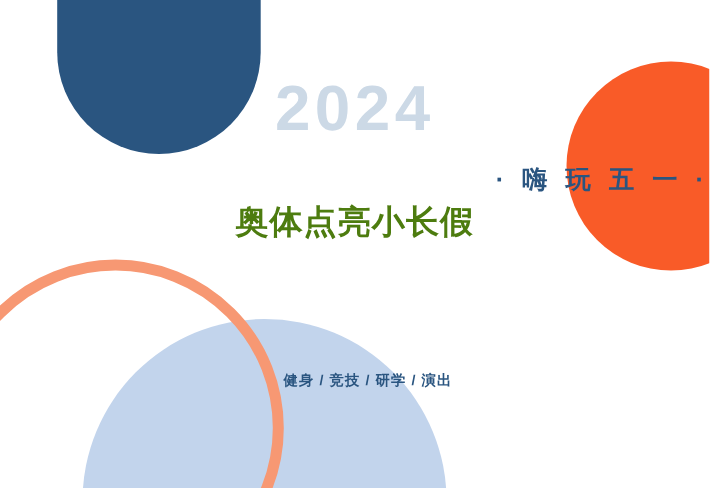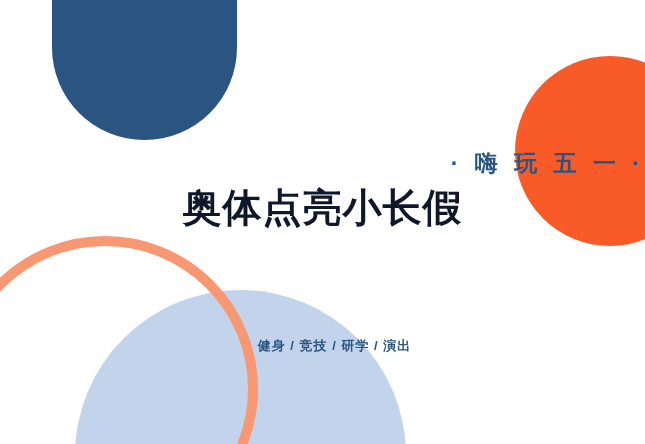--- a/index.html
+++ b/index.html
@@ -93,23 +93,23 @@
     letter-spacing: 5px;
     line-height: 1.2;
     white-space: nowrap;
   }
   .headline-main {
     position: absolute;
     left: 0;
     top: 185px;
     width: 645px;
     text-align: center;
-    font-size: 39px;
+    font-size: 30px;
     font-weight: bold;
-    color: #0f172a;
+    color: #4d7c0f;
     letter-spacing: 1px;
     line-height: 1.2;
     white-space: nowrap;
   }
   .subline {
     position: absolute;
     left: 12px;
     top: 338px;
     width: 645px;
     text-align: center;
@@ -127,18 +127,19 @@
 <div id="poster">
 
   <div class="shape-layer">
     <div class="shape-arch"></div>
     <div class="shape-orange-circle"></div>
     <div class="shape-blue-circle"></div>
     <div class="shape-orange-ring"></div>
   </div>
 
   <div class="text-layer">
+    <div class="year">2024</div>
     <div class="headline-top">· 嗨 玩 五 一 ·</div>
     <div class="headline-main">奥体点亮小长假</div>
     <div class="subline">健身 / 竞技 / 研学 / 演出</div>
   </div>
 
 </div>
 
 </body></html>

